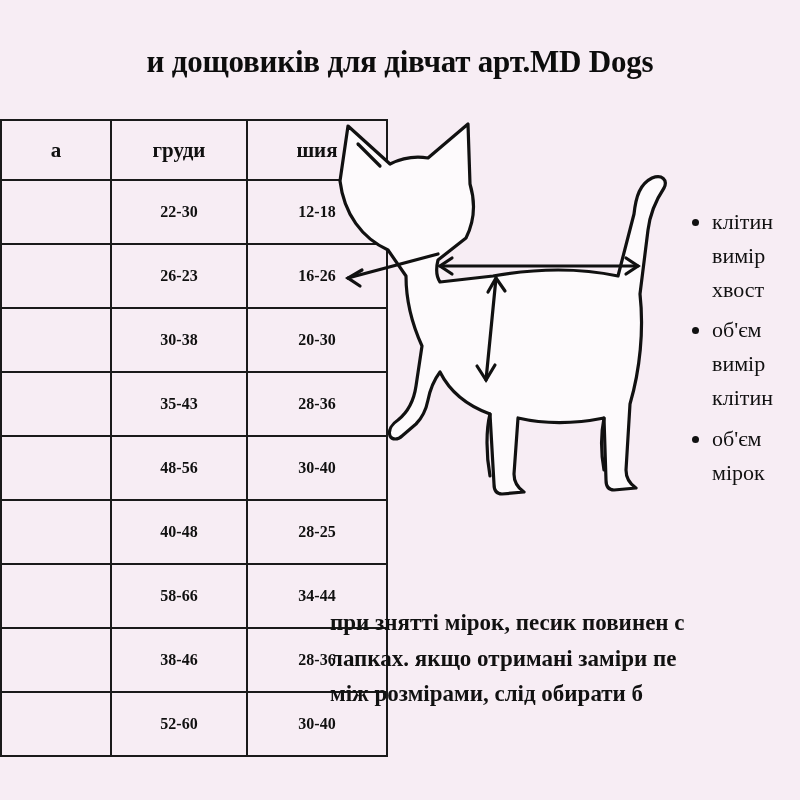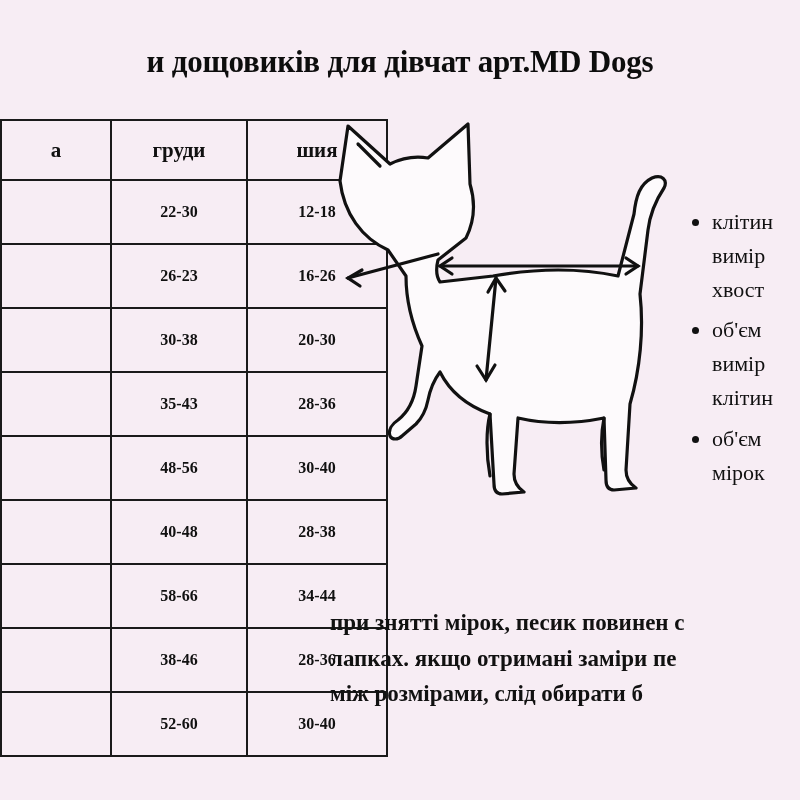--- a/index.html
+++ b/index.html
@@ -158,21 +158,21 @@
       <tr>
         <td></td>
         <td></td>
         <td>48-56</td>
         <td>30-40</td>
       </tr>
       <tr>
         <td></td>
         <td></td>
         <td>40-48</td>
-        <td>28-38</td>
+        <td>28-25</td>
       </tr>
       <tr>
         <td></td>
         <td></td>
         <td>58-66</td>
         <td>34-44</td>
       </tr>
       <tr>
         <td></td>
         <td></td>

